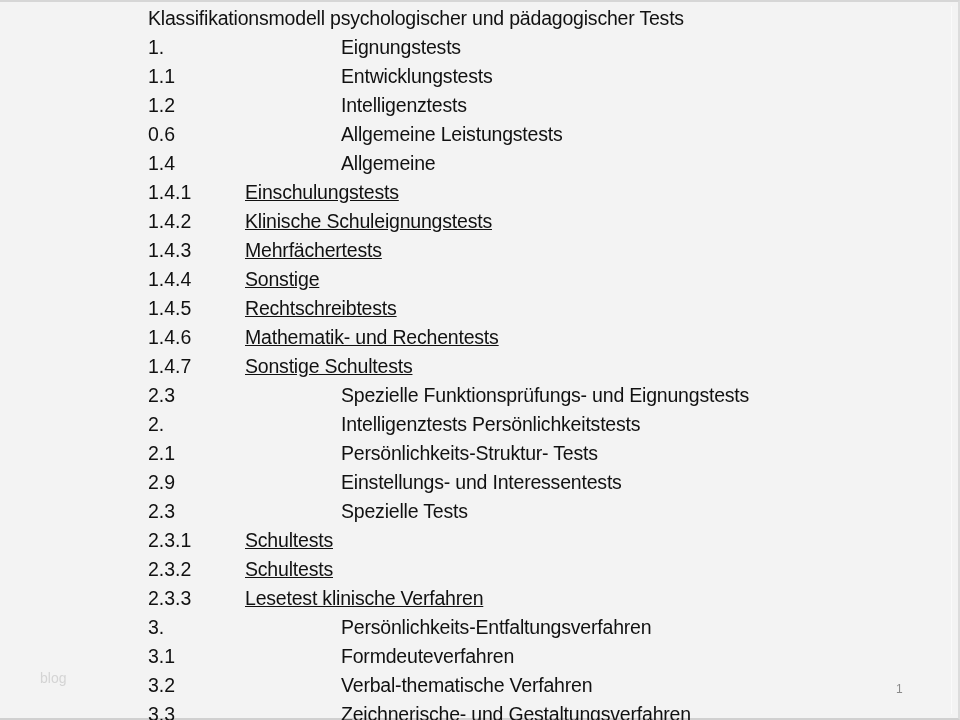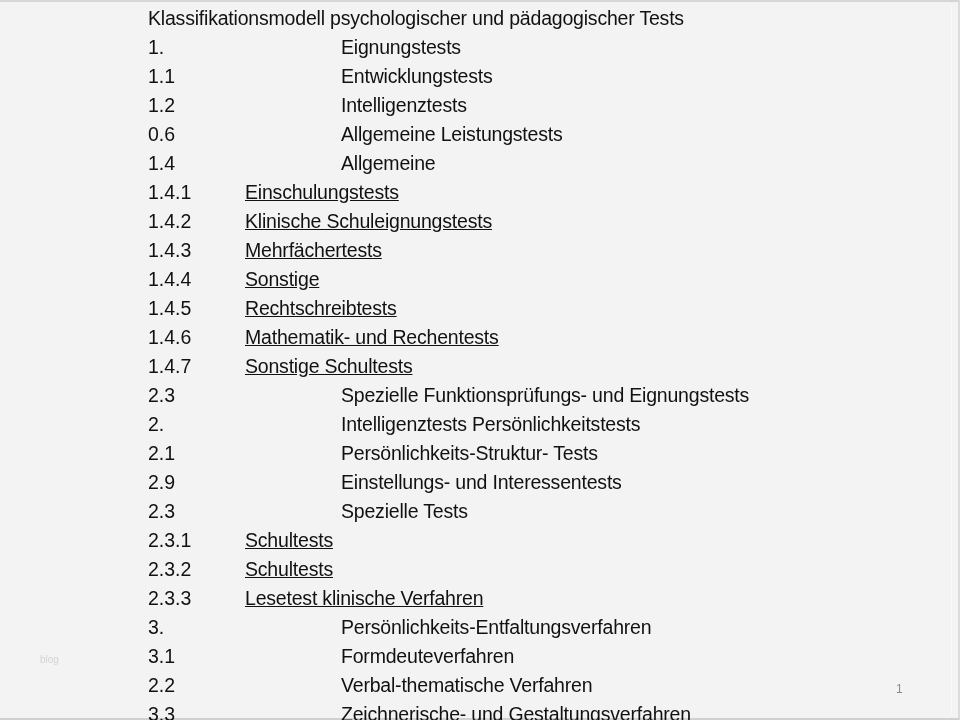--- a/index.html
+++ b/index.html
@@ -28,21 +28,21 @@
     .toc { position: absolute; left: 148px; top: 34px; }
     .row {
       position: relative; height: 29px; font-size: 19.5px; color: #111;
       white-space: nowrap;
     }
     .row .num { position: absolute; left: 0; top: 0; }
     .row .label { position: absolute; top: 0; letter-spacing: -0.2px; }
     .row.lvl-a .label { left: 193px; }
     .row.lvl-b .label { left: 97px; text-decoration: underline; }
     .watermark {
-      position: absolute; left: 40px; top: 652px; font-size: 10px; color: #d4d4d4; text-align: center;
+      position: absolute; left: 40px; top: 668px; font-size: 14px; color: #d4d4d4; text-align: center;
     }
     .page-num {
       position: absolute; left: 896px; top: 680px; font-size: 12px; color: #8a8a8a;
     }
   </style>
 </head>
 <body>
 
 <div class="frame">
   <div class="inner-line"></div>
@@ -132,21 +132,21 @@
       </div>
     <div class="row lvl-a">
         <span class="num">3.</span>
         <span class="label">Persönlichkeits-Entfaltungsverfahren</span>
       </div>
     <div class="row lvl-a">
         <span class="num">3.1</span>
         <span class="label">Formdeuteverfahren</span>
       </div>
     <div class="row lvl-a">
-        <span class="num">2.2</span>
+        <span class="num">3.2</span>
         <span class="label">Verbal-thematische Verfahren</span>
       </div>
     <div class="row lvl-a">
         <span class="num">3.3</span>
         <span class="label">Zeichnerische- und Gestaltungsverfahren</span>
       </div>
   </div>
 
   <div class="watermark">blog</div>
   <div class="page-num">1</div>

